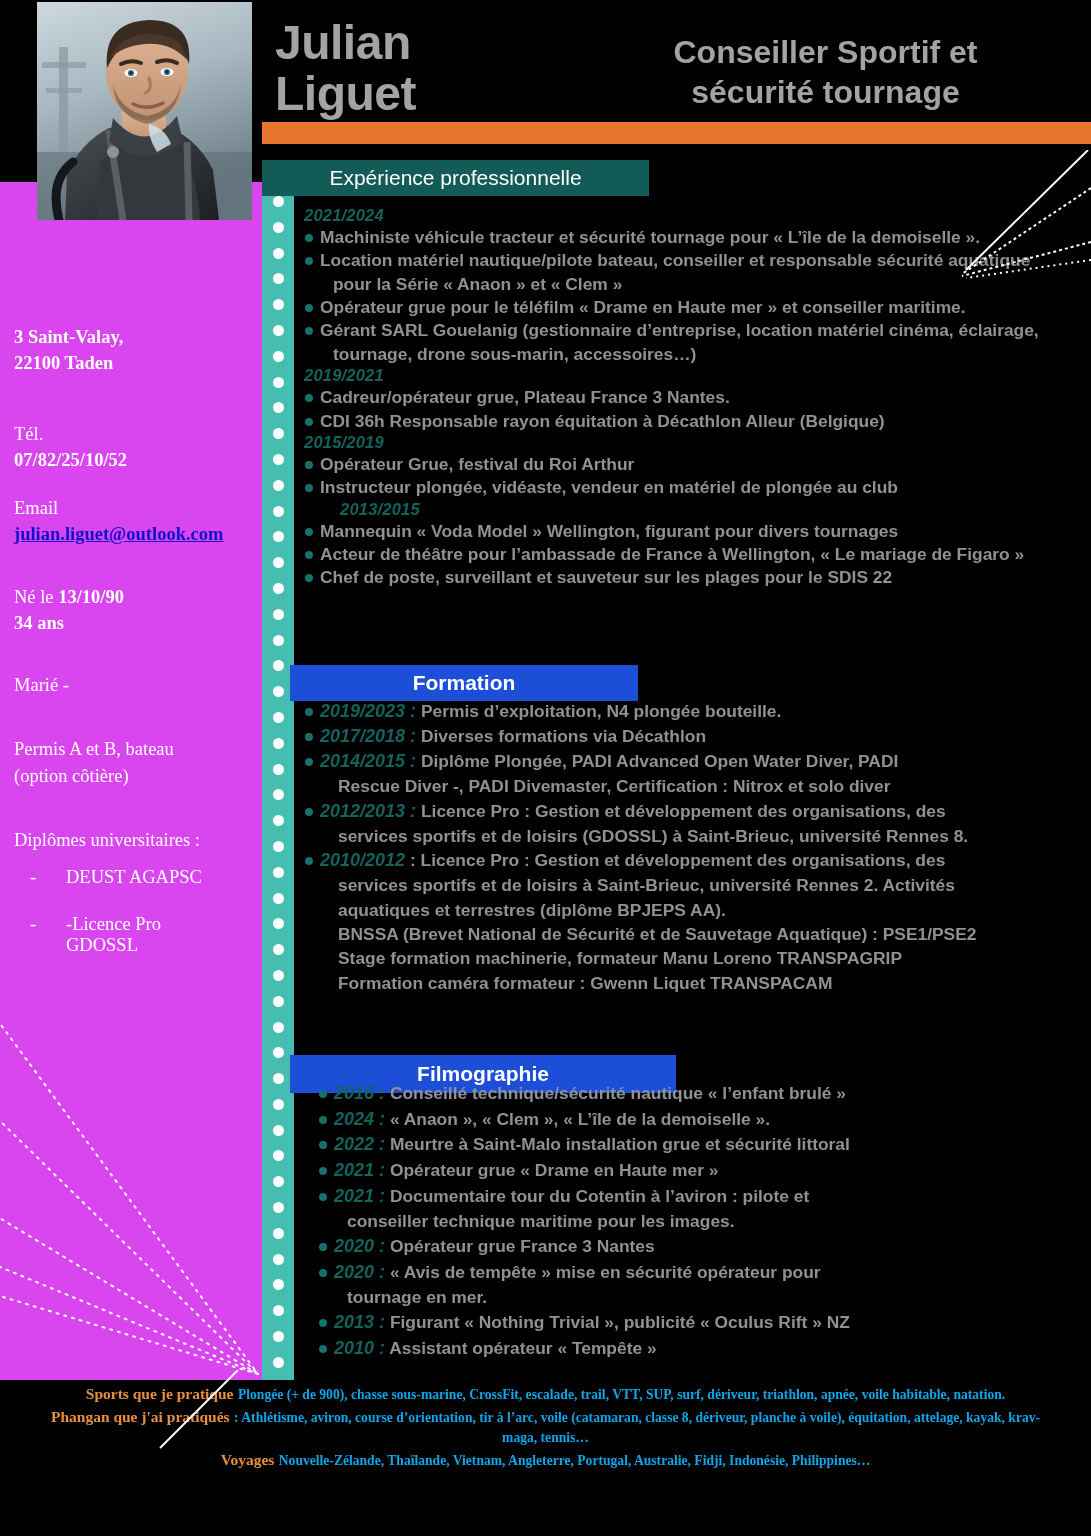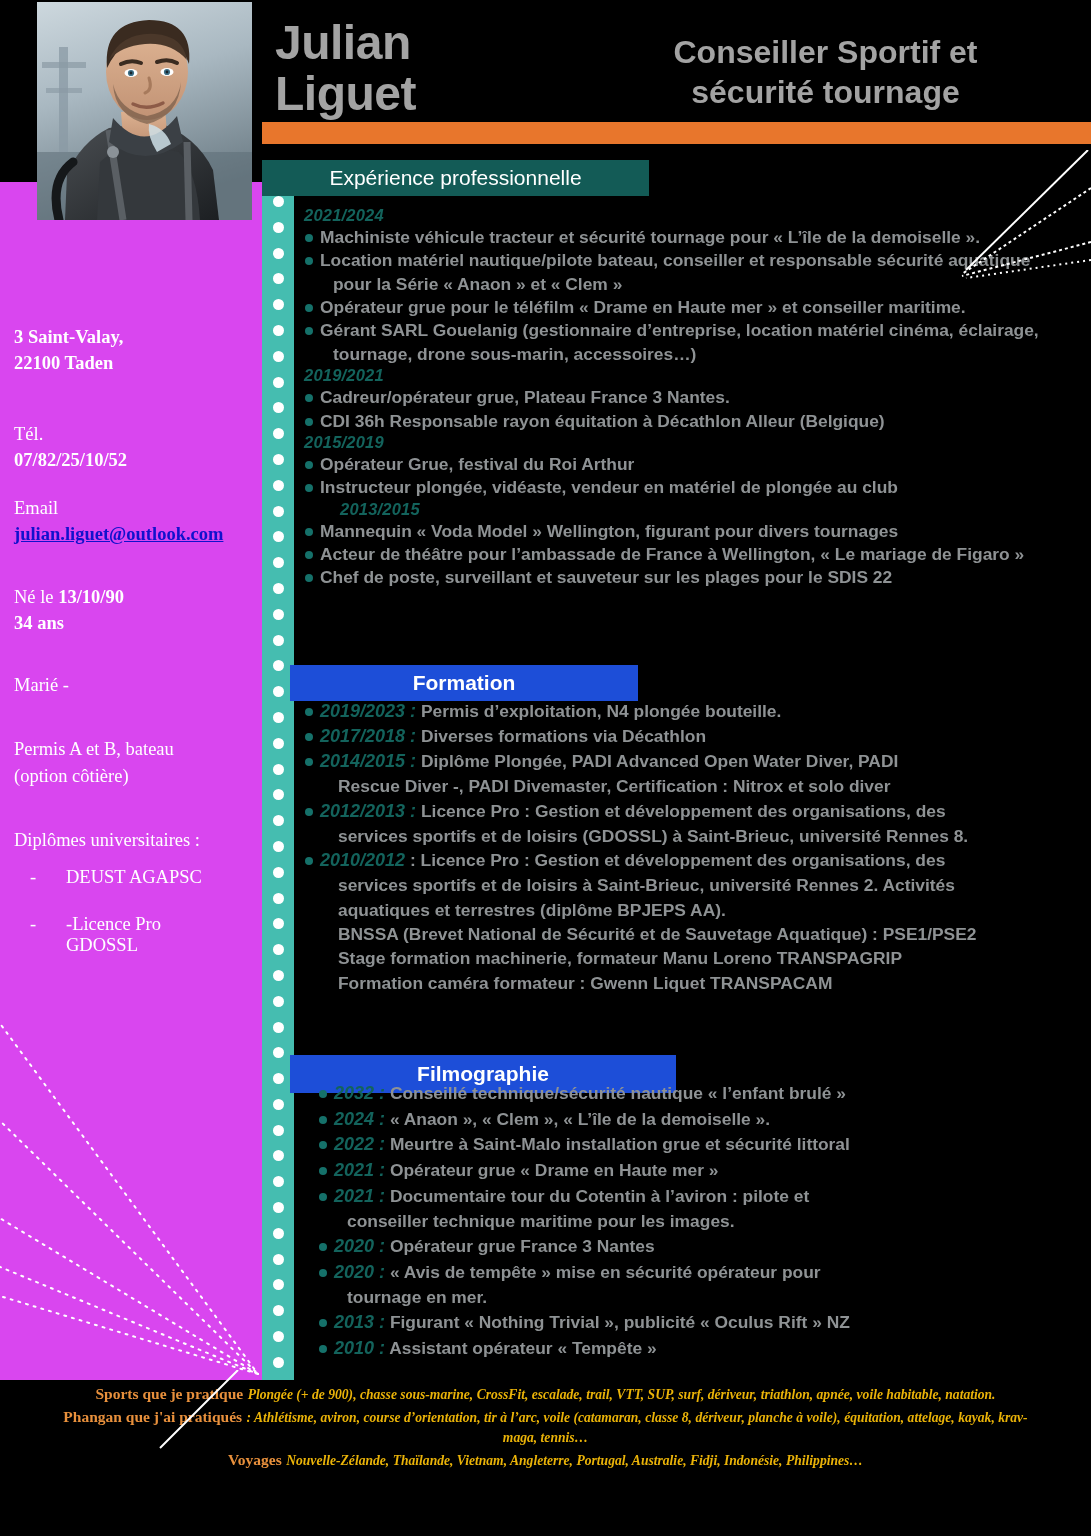--- a/index.html
+++ b/index.html
@@ -112,22 +112,22 @@
   #form-body .line.cont{ padding-left:38px; }
 
   
   .footer{ position:absolute; left:0; top:1385px; width:1091px; z-index:6; }
   .frow{ text-align:center; margin-bottom:4px; }
   .flabel{
     color:#e8903c; font-weight:bold; font-size:15.5px;
     font-family:"Liberation Serif", serif;
   }
   .ftext{
-    color:#eab308; font-size:13.6px; font-weight:bold;
-    font-family:"Liberation Serif", serif; line-height:1.42;font-style:italic;
+    color:#0ea5e9; font-size:13.6px; font-weight:bold;
+    font-family:"Liberation Serif", serif; line-height:1.42;
   }
   .frow .inner{ display:block; padding:0 48px; }
 </style>
 </head>
 <body>
 
 <div class="dotband"></div>
 
 <div class="sidebar">
   <svg class="rays" viewBox="0 0 262 1198" preserveAspectRatio="none">
@@ -356,21 +356,21 @@
     <div class="line"><span class="inline-year">2012/2013 :</span><span> Licence Pro : Gestion et développement des organisations, des</span></div>
     <div class="line cont nobul">services sportifs et de loisirs (GDOSSL) à Saint-Brieuc, université Rennes 8.</div>
     <div class="line"><span class="inline-year">2010/2012</span><span> : Licence Pro : Gestion et développement des organisations, des</span></div>
     <div class="line cont nobul">services sportifs et de loisirs à Saint-Brieuc, université Rennes 2. Activités</div>
     <div class="line cont nobul">aquatiques et terrestres (diplôme BPJEPS AA).</div>
     <div class="line cont nobul">BNSSA (Brevet National de Sécurité et de Sauvetage Aquatique) : PSE1/PSE2</div>
     <div class="line cont nobul">Stage formation machinerie, formateur Manu Loreno TRANSPAGRIP</div>
     <div class="line cont nobul">Formation caméra formateur : Gwenn Liquet TRANSPACAM</div>
   </div>
 <div class="content" id="film-body">
-    <div class="line"><span class="inline-year">2032 :</span><span> Conseillé technique/sécurité nautique « l’enfant brulé »</span></div>
+    <div class="line"><span class="inline-year">2016 :</span><span> Conseillé technique/sécurité nautique « l’enfant brulé »</span></div>
     <div class="line"><span class="inline-year">2024 :</span><span> « Anaon », « Clem », « L’île de la demoiselle ».</span></div>
     <div class="line"><span class="inline-year">2022 :</span><span> Meurtre à Saint-Malo installation grue et sécurité littoral</span></div>
     <div class="line"><span class="inline-year">2021 :</span><span> Opérateur grue « Drame en Haute mer »</span></div>
     <div class="line"><span class="inline-year">2021 :</span><span> Documentaire tour du Cotentin à l’aviron : pilote et</span></div>
     <div class="line cont nobul">conseiller technique maritime pour les images.</div>
     <div class="line"><span class="inline-year">2020 :</span><span> Opérateur grue France 3 Nantes</span></div>
     <div class="line"><span class="inline-year">2020 :</span><span> « Avis de tempête » mise en sécurité opérateur pour</span></div>
     <div class="line cont nobul">tournage en mer.</div>
     <div class="line"><span class="inline-year">2013 :</span><span> Figurant « Nothing Trivial », publicité « Oculus Rift » NZ</span></div>
     <div class="line"><span class="inline-year">2010 :</span><span> Assistant opérateur « Tempête »</span></div>

